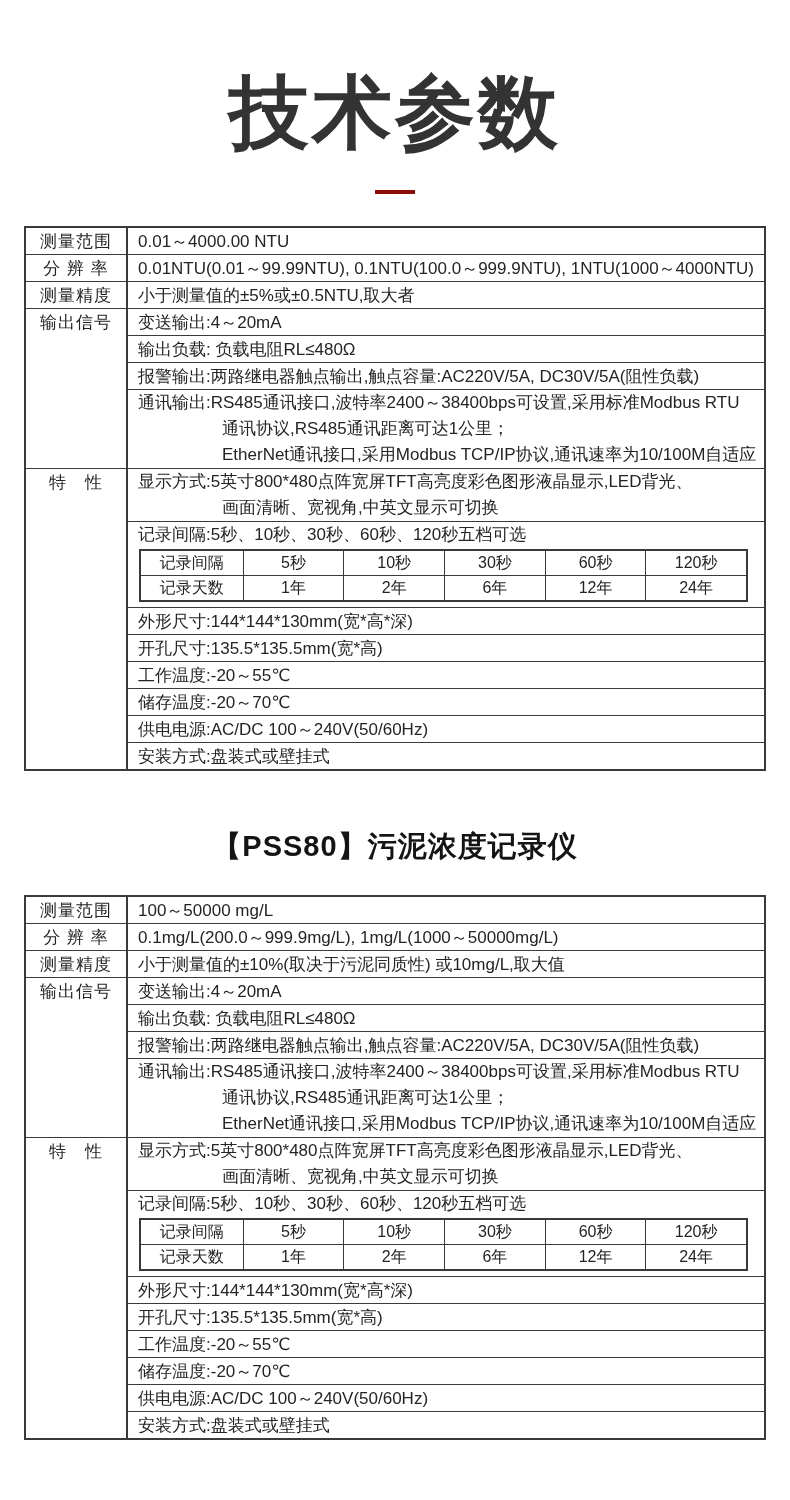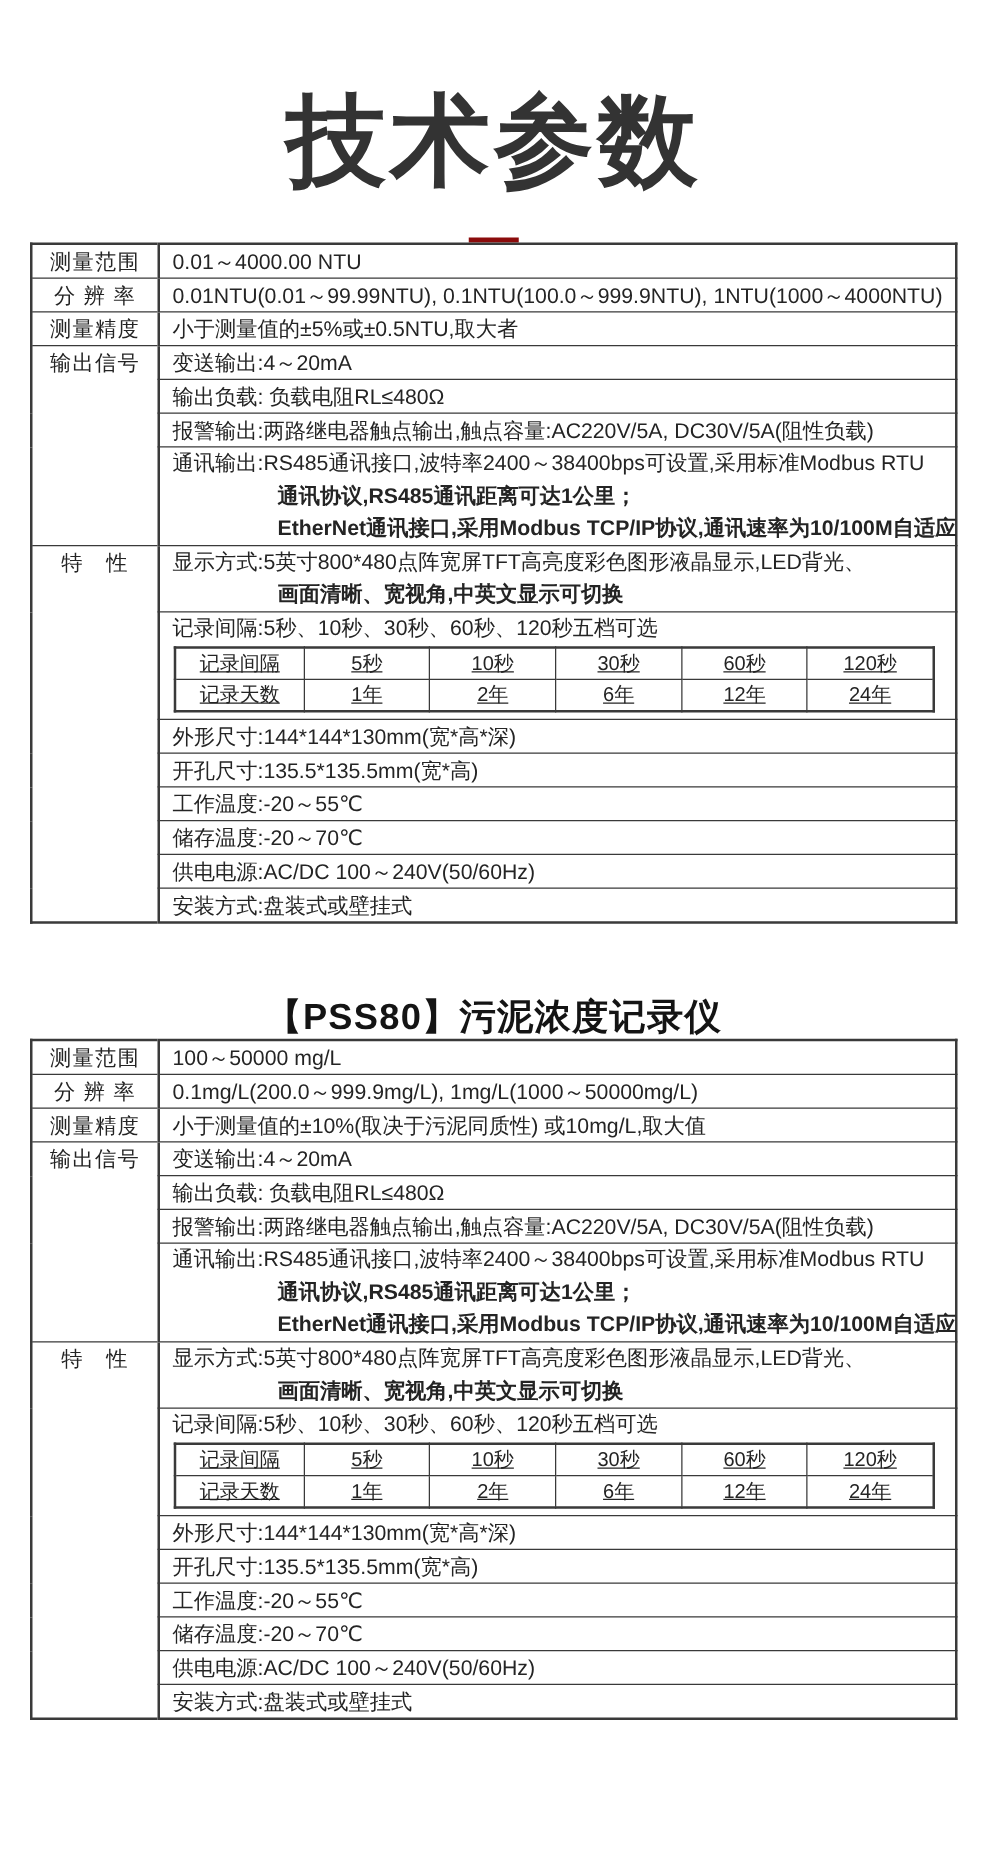--- a/index.html
+++ b/index.html
@@ -15,46 +15,45 @@
   }
   .red-divider {
     width:40px; height:4px; background:#8b0b0b; margin:22px auto 0;
   }
   .section-heading {
     margin:58px 0 0; text-align:center;
     font-size:29px; line-height:34px; font-weight:700; color:#141414;
     letter-spacing:1px;
   }
   .spec-table {
-    width:742px; margin:0 auto 0;
+    width:742px; margin:32px auto 0;
     border-collapse:collapse; table-layout:fixed;
     border:2px solid #3a3a3a;
     padding-left:12px;
   }
   .spec-table td {
     border:1px solid #3a3a3a;
     font-size:17px; color:#242424;
     padding:0 8px; vertical-align:middle;
   }
   .c-label { width:102px; }
   .lbl {
     text-align:center; letter-spacing:1px;
     border-right-width:2px !important;
   }
   .grp { vertical-align:top !important; padding-top:1px !important; line-height:26px; }
   .val { height:26px; padding-left:10px !important; }
   .multi { padding-top:0 !important; padding-bottom:0 !important; }
   .line { line-height:26px; white-space:nowrap; }
-  .indent { padding-left:84px;font-weight:bold; }
+  .indent { padding-left:84px; }
   .record-cell { padding-bottom:5px !important; }
   .nested-table {
     width:98.5%; margin:1px 0 0 1px;
     border-collapse:collapse; table-layout:fixed;
     border:2px solid #3a3a3a;
-    text-decoration:underline;
   }
   .nested-table td {
     border:1px solid #3a3a3a; height:24px;
     font-size:16px; text-align:center; padding:0 2px;
   }
   .n-first { width:17%; }
 </style>
 </head>
 <body>
 

